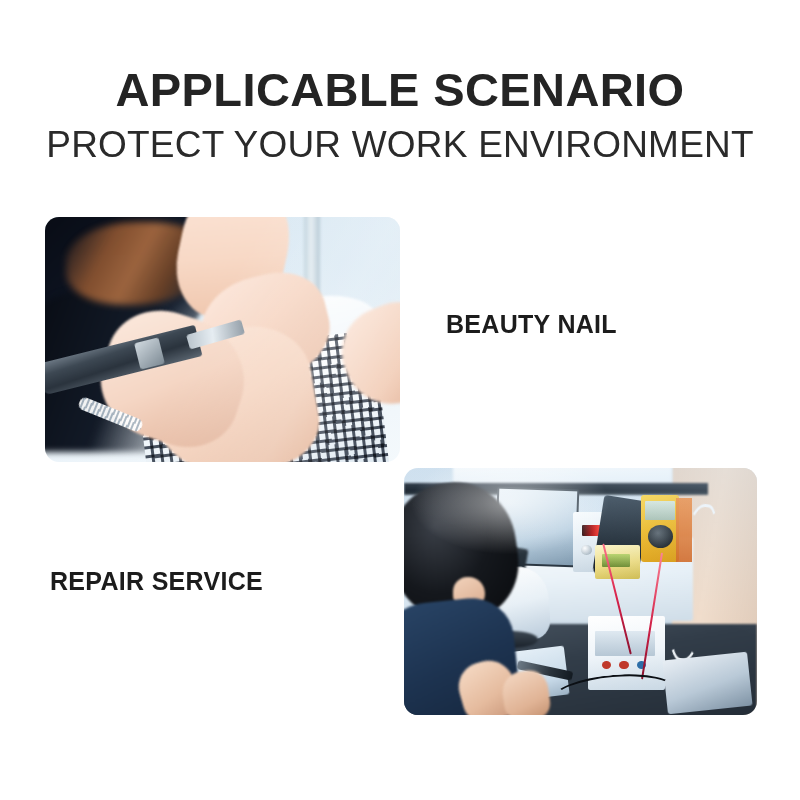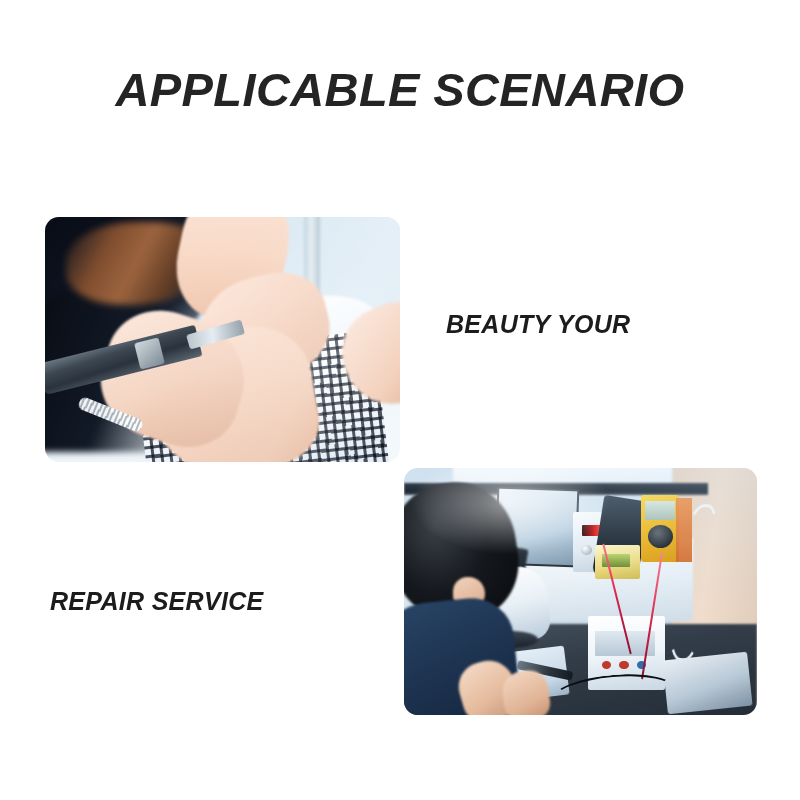--- a/index.html
+++ b/index.html
@@ -12,21 +12,20 @@
     height: 800px;
     overflow: hidden;
     font-family: "Liberation Sans", sans-serif;
     -webkit-font-smoothing: antialiased;
   }
   .page {
     position: relative;
     width: 800px;
     height: 800px;
     background: #ffffff;
-    font-style: italic;
   }
 
   
   .heading {
     position: absolute;
     left: 0;
     top: 62px;
     width: 800px;
     text-align: center;
   }
@@ -606,30 +605,30 @@
     line-height: 38px;
     white-space: nowrap;
   }
   .caption-beauty {
     left: 446px;
     top: 305px;
   }
   .caption-repair {
     left: 50px;
     top: 562px;
-    margin-top: 20px;
   }
 </style>
 </head>
 <body>
 
 <div class="page">
 
   <div class="heading">
     <div class="title">APPLICABLE SCENARIO</div>
+    <div class="subtitle">PROTECT YOUR WORK ENVIRONMENT</div>
   </div>
 
   <div class="photo photo-nail">
     <div class="scene">
       <div class="layer nail-bg"></div>
       <div class="layer nail-pole"></div>
       <div class="layer nail-dark"></div>
       <div class="layer nail-dark2"></div>
       <div class="layer nail-hair"></div>
       <div class="layer nail-pad-top"></div>
@@ -640,21 +639,21 @@
       <div class="layer nail-hand-b"></div>
       <div class="layer nail-hand-c"></div>
       <div class="layer nail-drill"></div>
       <div class="layer nail-drill-ring"></div>
       <div class="layer nail-drill-tip"></div>
       <div class="layer nail-bracelet"></div>
       <div class="layer nail-sheen"></div>
     </div>
   </div>
 
-  <div class="caption caption-beauty">BEAUTY YOUR</div>
+  <div class="caption caption-beauty">BEAUTY NAIL</div>
 
   <div class="photo photo-repair">
     <div class="scene">
       <div class="layer rep-bg"></div>
       <div class="layer rep-wall"></div>
       <div class="layer rep-lightbox"></div>
       <div class="layer rep-shelf"></div>
       <div class="layer rep-rack"></div>
       <div class="layer rep-monitor"></div>
       <div class="layer rep-solder"></div>

